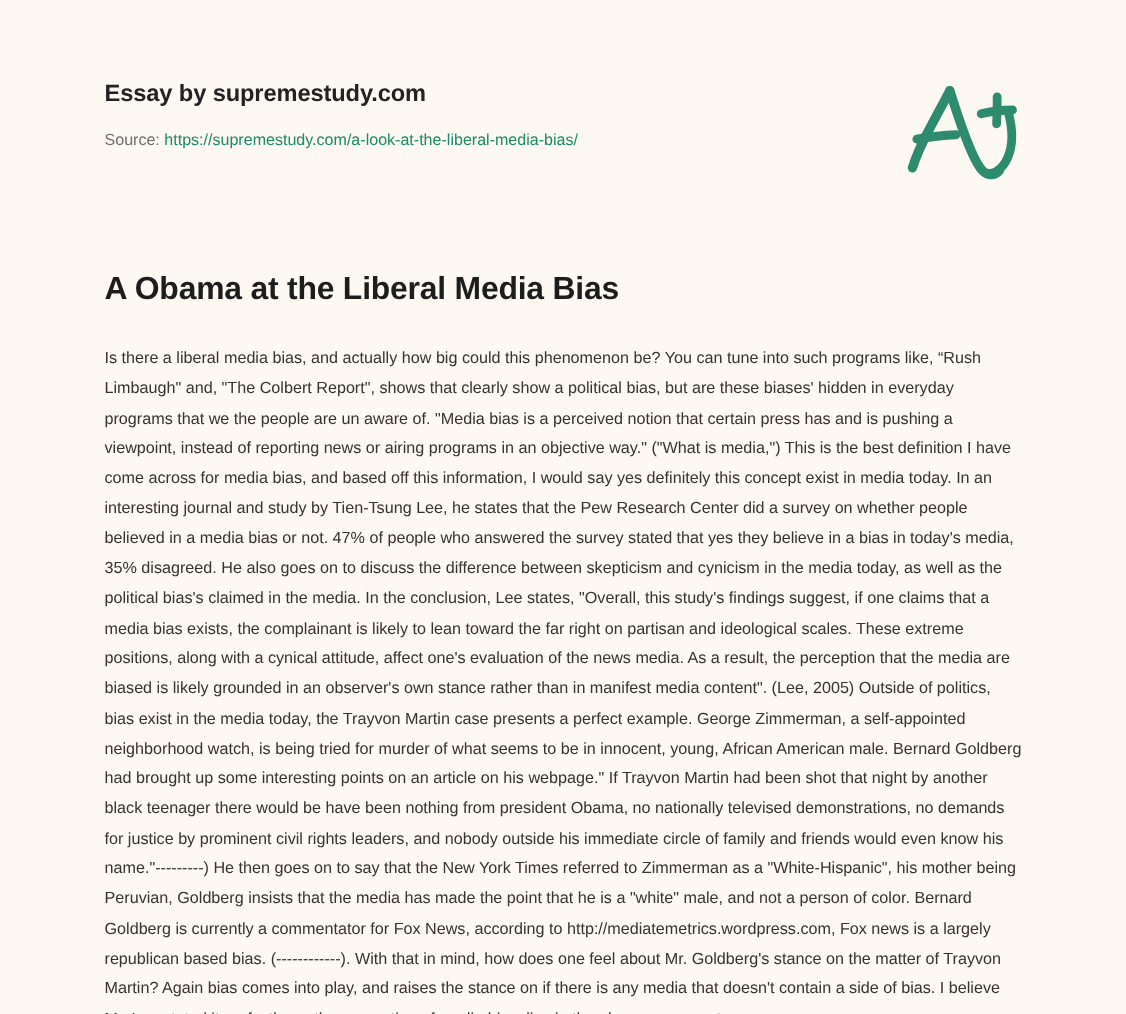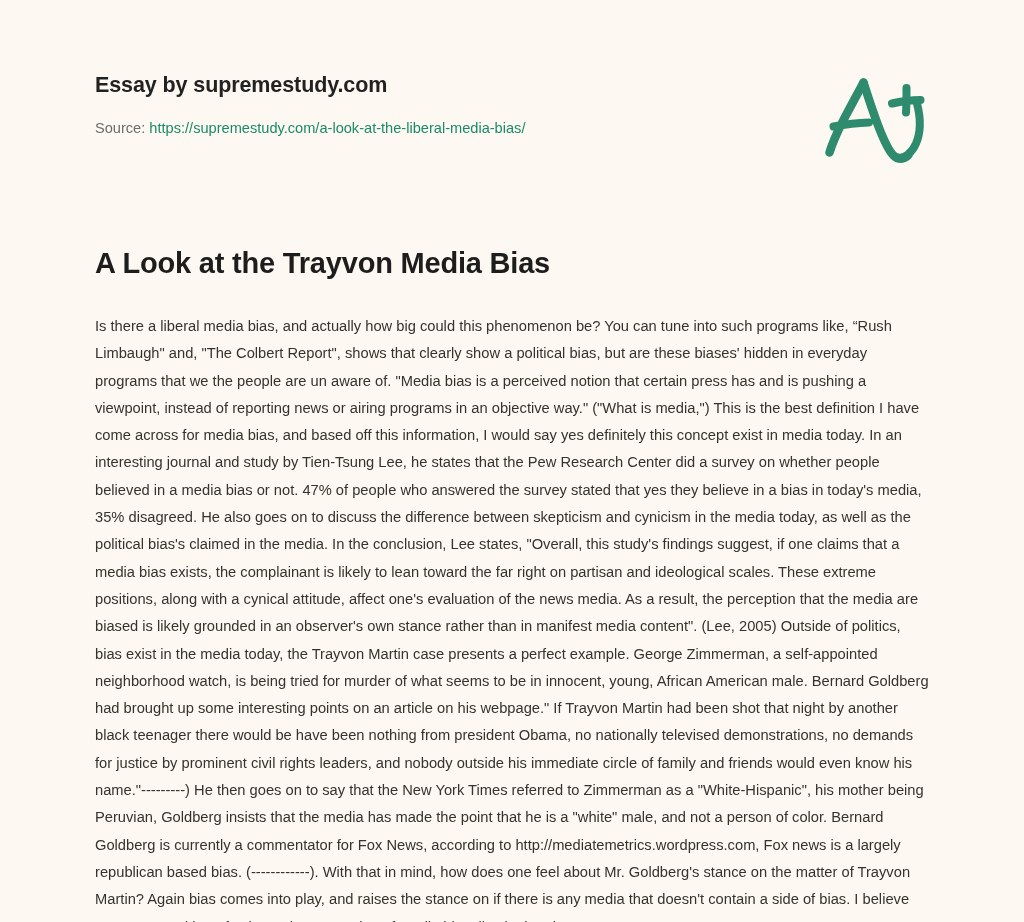--- a/index.html
+++ b/index.html
@@ -132,19 +132,19 @@
         <path d="M74 31.5 C82 29.5 93.5 28 102.5 28" stroke-width="8"></path>
 
         <path d="M88.5 16 C88.5 24 88.5 33 88 40.5" stroke-width="8"></path>
 
         <path d="M99 31.5 C102.5 45 103 60 98 71.5 C94 81 86 87 79.5 85.5" stroke-width="8"></path>
       </svg>
     </div>
 
   </div>
 
-  <h1 class="essay-title">A Look at the Trayvon Media Bias</h1>
+  <h1 class="essay-title">A Obama at the Liberal Media Bias</h1>
 
   <div class="essay-body">
     <p>Is there a liberal media bias, and actually how big could this phenomenon be? You can tune into such programs like, “Rush Limbaugh" and, "The Colbert Report", shows that clearly show a political bias, but are these biases' hidden in everyday programs that we the people are un aware of. "Media bias is a perceived notion that certain press has and is pushing a viewpoint, instead of reporting news or airing programs in an objective way." ("What is media,") This is the best definition I have come across for media bias, and based off this information, I would say yes definitely this concept exist in media today. In an interesting journal and study by Tien-Tsung Lee, he states that the Pew Research Center did a survey on whether people believed in a media bias or not. 47% of people who answered the survey stated that yes they believe in a bias in today's media, 35% disagreed. He also goes on to discuss the difference between skepticism and cynicism in the media today, as well as the political bias's claimed in the media. In the conclusion, Lee states, "Overall, this study's findings suggest, if one claims that a media bias exists, the complainant is likely to lean toward the far right on partisan and ideological scales. These extreme positions, along with a cynical attitude, affect one's evaluation of the news media. As a result, the perception that the media are biased is likely grounded in an observer's own stance rather than in manifest media content". (Lee, 2005) Outside of politics, bias exist in the media today, the Trayvon Martin case presents a perfect example. George Zimmerman, a self-appointed neighborhood watch, is being tried for murder of what seems to be in innocent, young, African American male. Bernard Goldberg had brought up some interesting points on an article on his webpage." If Trayvon Martin had been shot that night by another black teenager there would be have been nothing from president Obama, no nationally televised demonstrations, no demands for justice by prominent civil rights leaders, and nobody outside his immediate circle of family and friends would even know his name."---------) He then goes on to say that the New York Times referred to Zimmerman as a "White-Hispanic", his mother being Peruvian, Goldberg insists that the media has made the point that he is a "white" male, and not a person of color. Bernard Goldberg is currently a commentator for Fox News, according to http://mediatemetrics.wordpress.com, Fox news is a largely republican based bias. (------------). With that in mind, how does one feel about Mr. Goldberg's stance on the matter of Trayvon Martin? Again bias comes into play, and raises the stance on if there is any media that doesn't contain a side of bias. I believe Mr. Lee stated it perfectly, as the perception of media bias, lies in the observers own stance.</p>
   </div>
 
 </div>
 
 </body></html>

